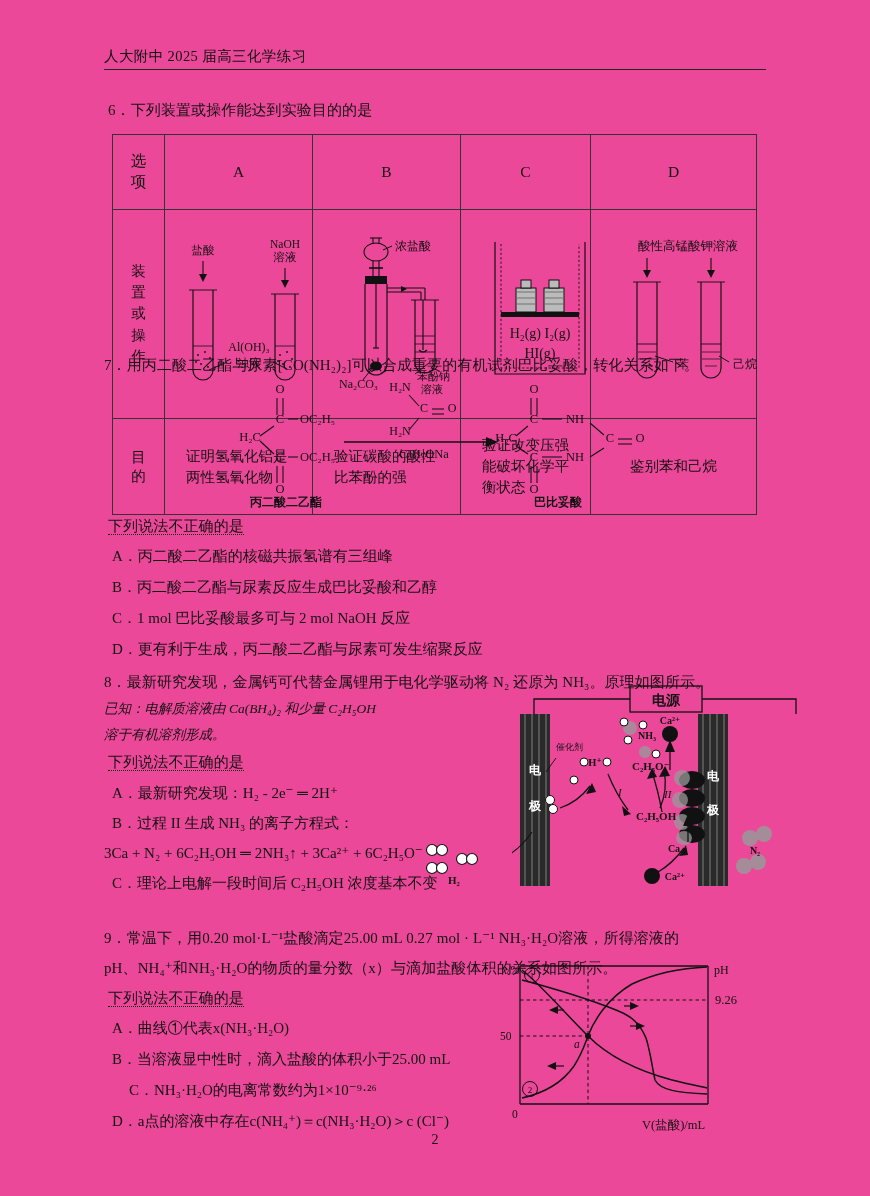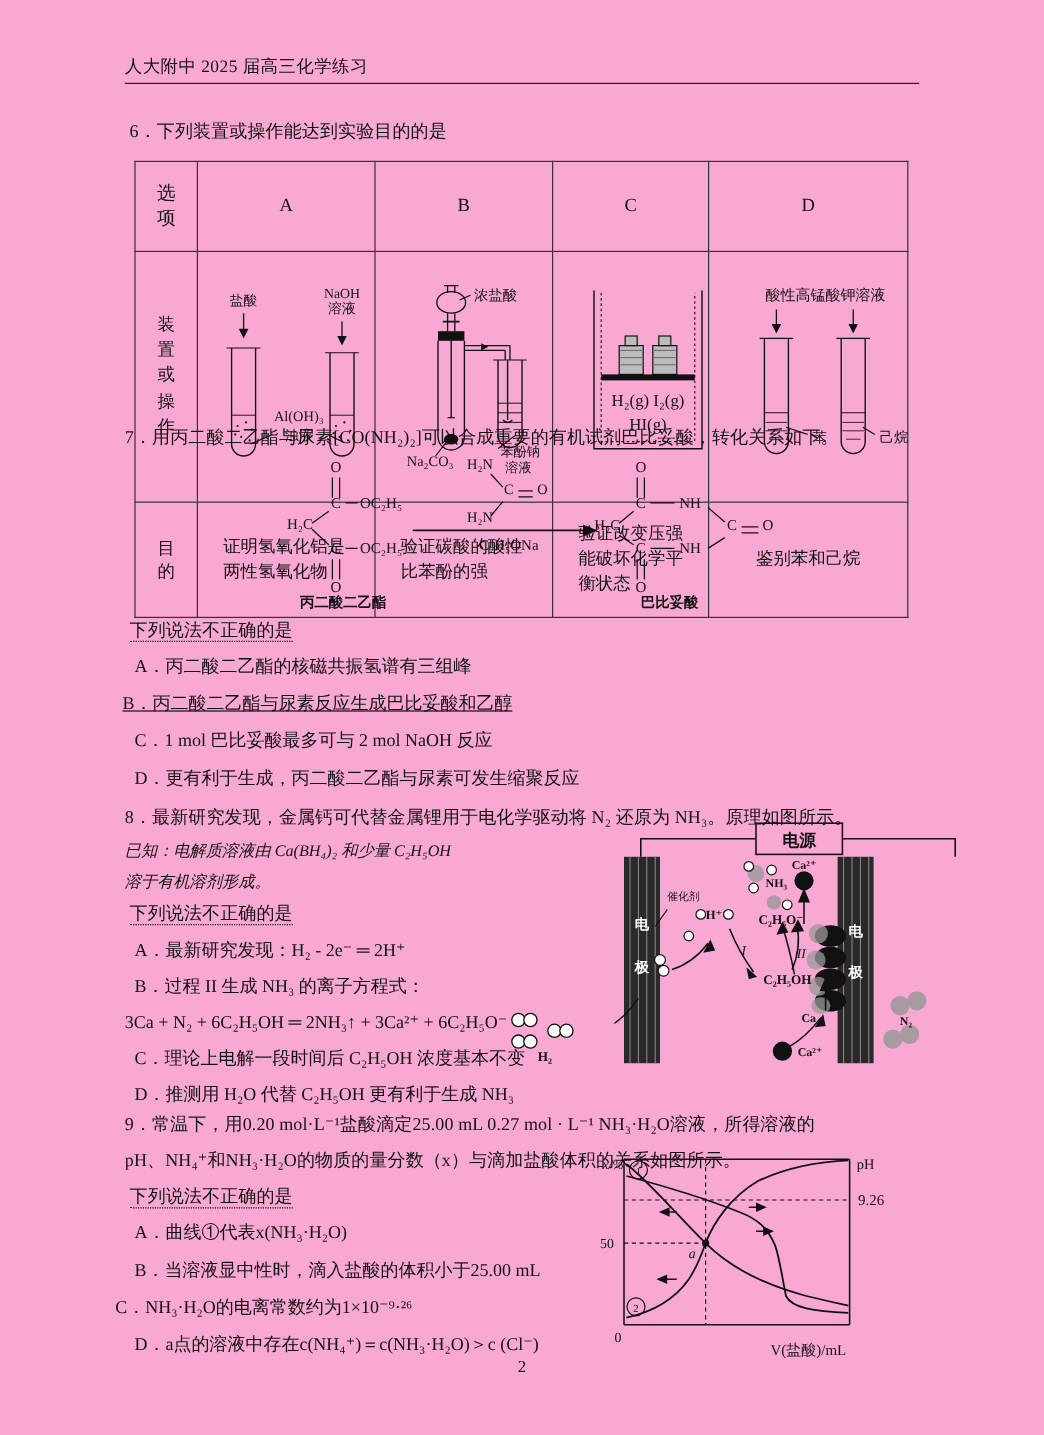--- a/index.html
+++ b/index.html
@@ -13,21 +13,21 @@
     position: relative;
     font-family: "Liberation Serif", "DejaVu Serif", serif;
     color: #111;
     overflow: hidden;
   }
   .page {
     position: absolute;
     left: 0; top: 0;
     width: 870px;
     height: 1196px;
-    background: #f9a8d4;
+    background: #ec4899;
   }
   
   .header {
     position: absolute;
     left: 104px;
     top: 48px;
     width: 662px;
   }
   .header-title {
     font-size: 14.5px;
@@ -450,35 +450,34 @@
     <g class="svg-text" fill="#111" font-size="12" font-weight="bold">
       <text x="58" y="128" text-anchor="middle">丙二酸二乙酯</text>
       <text x="330" y="128" text-anchor="middle">巴比妥酸</text>
     </g>
   </svg>
 
   <div class="q-line" style="left:108px; top:516px;">
     <span class="dotted-under">下列说法不正确的是</span>
   </div>
   <div class="opt" style="left:112px; top:546px;">A．丙二酸二乙酯的核磁共振氢谱有三组峰</div>
-  <div class="opt" style="left:102px; top:577px;text-decoration:underline;">B．丙二酸二乙酯与尿素反应生成巴比妥酸和乙醇</div>
+  <div class="opt" style="left:112px; top:577px;">B．丙二酸二乙酯与尿素反应生成巴比妥酸和乙醇</div>
   <div class="opt" style="left:112px; top:608px;">C．1 mol 巴比妥酸最多可与 2 mol NaOH 反应</div>
   <div class="opt" style="left:112px; top:639px;">D．更有利于生成，丙二酸二乙酯与尿素可发生缩聚反应</div>
 
   <div class="q-line" style="left:104px; top:672px;">8．最新研究发现，金属钙可代替金属锂用于电化学驱动将 N₂ 还原为 NH₃。原理如图所示。</div>
   <div class="small-note" style="left:104px; top:700px;">已知：电解质溶液由 Ca(BH₄)₂ 和少量 C₂H₅OH</div>
   <div class="small-note" style="left:104px; top:726px;">溶于有机溶剂形成。</div>
   <div class="q-line" style="left:108px; top:752px;">
     <span class="dotted-under">下列说法不正确的是</span>
   </div>
   <div class="opt" style="left:112px; top:783px;">A．最新研究发现：H₂ - 2e⁻ ═ 2H⁺</div>
   <div class="opt" style="left:112px; top:813px;">B．过程 II 生成 NH₃ 的离子方程式：</div>
   <div class="opt" style="left:104px; top:843px;">3Ca + N₂ + 6C₂H₅OH ═ 2NH₃↑ + 3Ca²⁺ + 6C₂H₅O⁻</div>
   <div class="opt" style="left:112px; top:873px;">C．理论上电解一段时间后 C₂H₅OH 浓度基本不变</div>
-  <div class="opt" style="left:112px; top:903px;">D．推测用 H₂O 代替 C₂H₅OH 更有利于生成 NH₃</div>
 
   <svg class="electro" width="306" height="232" viewBox="0 0 306 232">
 
     <rect x="118" y="4" width="72" height="26" fill="none" stroke="#111" stroke-width="1.3"></rect>
     <text class="svg-text" x="154" y="23" text-anchor="middle" font-size="14" font-weight="bold" fill="#111">电源</text>
 
     <g stroke="#111" stroke-width="1.3" fill="none">
       <path d="M118,17 L22,17 L22,32"></path>
       <path d="M190,17 L284,17 L284,32"></path>
     </g>
@@ -601,21 +600,21 @@
     <text class="svg-text" x="34" y="46" text-anchor="middle" font-size="11" fill="#111" font-weight="bold">H₂</text>
   </svg>
 
   <div class="q-line" style="left:104px; top:928px;">9．常温下，用0.20 mol·L⁻¹盐酸滴定25.00 mL 0.27 mol · L⁻¹ NH₃·H₂O溶液，所得溶液的</div>
   <div class="q-line" style="left:104px; top:958px;">pH、NH₄⁺和NH₃·H₂O的物质的量分数（x）与滴加盐酸体积的关系如图所示。</div>
   <div class="q-line" style="left:108px; top:988px;">
     <span class="dotted-under">下列说法不正确的是</span>
   </div>
   <div class="opt" style="left:112px; top:1018px;">A．曲线①代表x(NH₃·H₂O)</div>
   <div class="opt" style="left:112px; top:1049px;">B．当溶液显中性时，滴入盐酸的体积小于25.00 mL</div>
-  <div class="opt" style="left:96px; top:1080px;">C．NH₃·H₂O的电离常数约为1×10⁻⁹·²⁶</div>
+  <div class="opt" style="left:129px; top:1080px;">C．NH₃·H₂O的电离常数约为1×10⁻⁹·²⁶</div>
   <div class="opt" style="left:112px; top:1111px;">D．a点的溶液中存在c(NH₄⁺)＝c(NH₃·H₂O)＞c (Cl⁻)</div>
 
   <svg class="graph" width="330" height="178" viewBox="0 0 330 178">
 
     <g stroke="#111" stroke-width="1.3" fill="none">
       <path d="M38,8 L226,8"></path>
       <path d="M38,8 L38,146"></path>
       <path d="M38,146 L226,146"></path>
       <path d="M226,8 L226,146"></path>
     </g>

